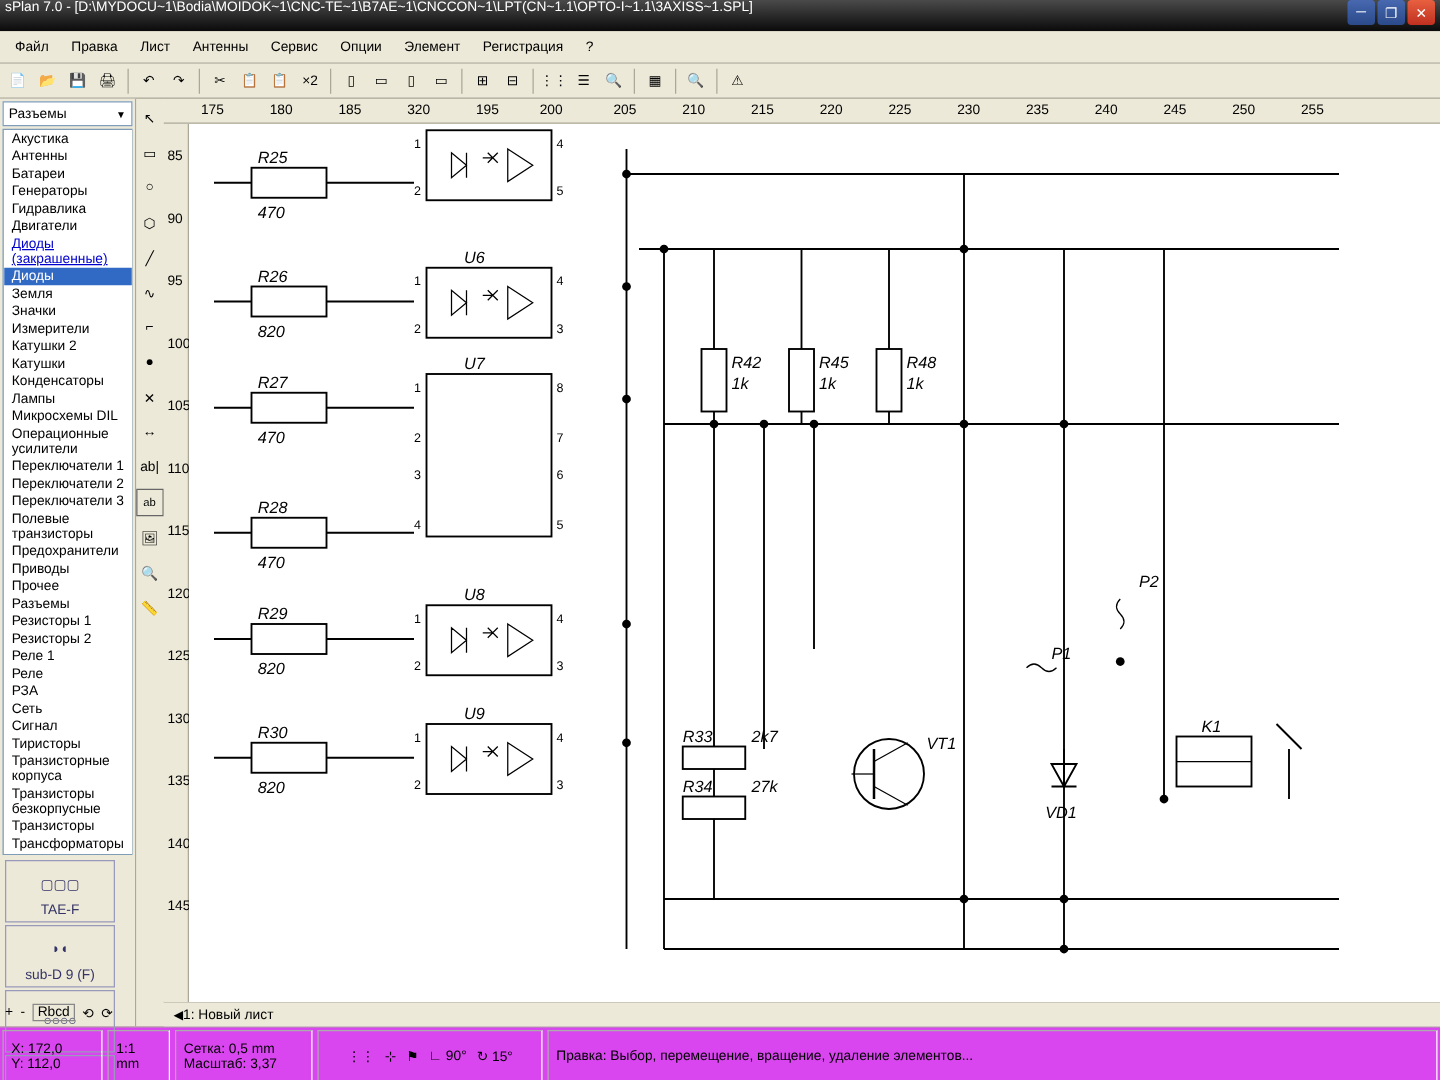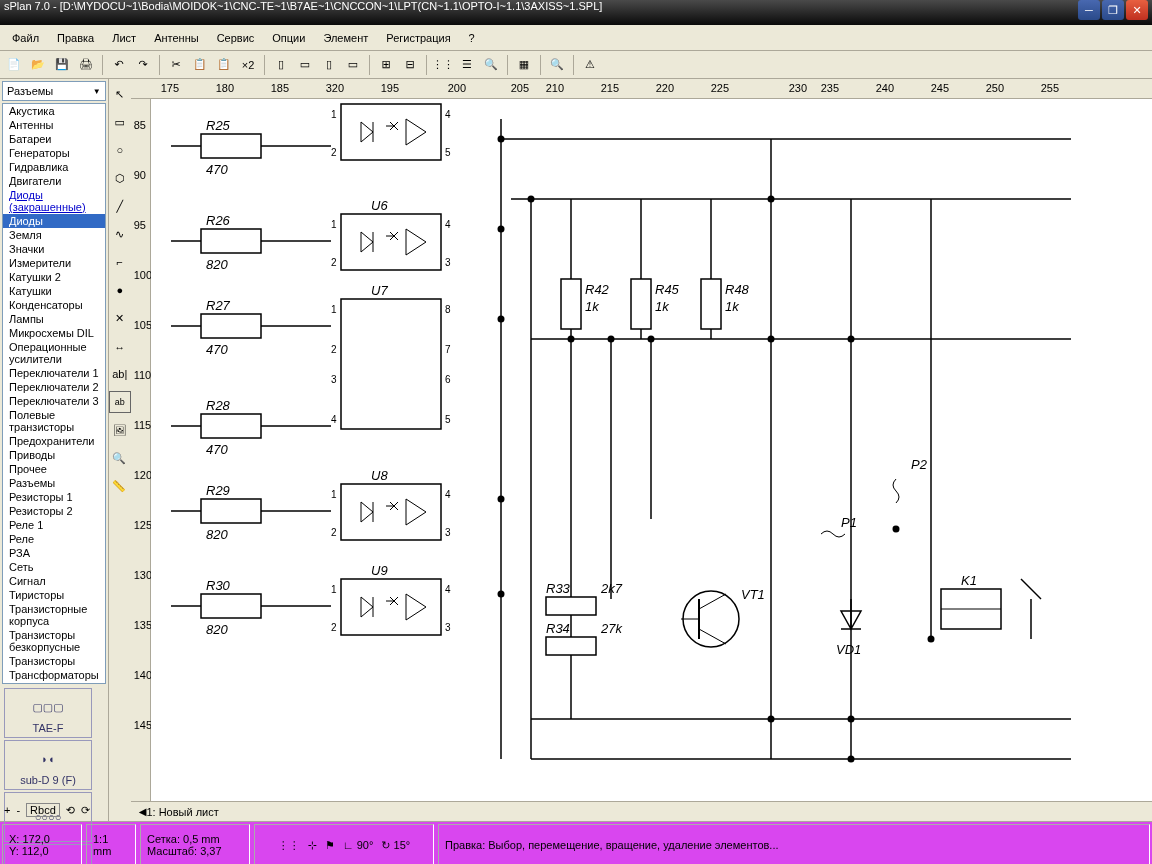--- a/index.html
+++ b/index.html
@@ -187,27 +187,27 @@
     <div>📏</div>
   </div>
 
   <div class="canvasarea">
     <div class="ruler-h" id="rulerh">
         <span style="left: 30px;">175</span>
         <span style="left: 85px;">180</span>
         <span style="left: 140px;">185</span>
         <span style="left: 195px;">320</span>
         <span style="left: 250px;">195</span>
-        <span style="left: 317px; text-align: right;">200</span>
-        <span style="left: 380px; text-align: right;">205</span>
+        <span style="left: 301px; text-align: right;">200</span>
+        <span style="left: 360px; text-align: right;">205</span>
         <span style="left: 415px;">210</span>
         <span style="left: 470px;">215</span>
         <span style="left: 525px;">220</span>
         <span style="left: 580px;">225</span>
-        <span style="left: 658px;">230</span>
+        <span style="left: 635px;">230</span>
         <span style="left: 690px;">235</span>
         <span style="left: 745px;">240</span>
         <span style="left: 800px;">245</span>
         <span style="left: 855px;">250</span>
         <span style="left: 910px;">255</span>
       </div>
     <div class="canvas-scroll">
       <div class="ruler-v" id="rulerv">
           <span style="top: 20px;">85</span>
           <span style="top: 70px;">90</span>

